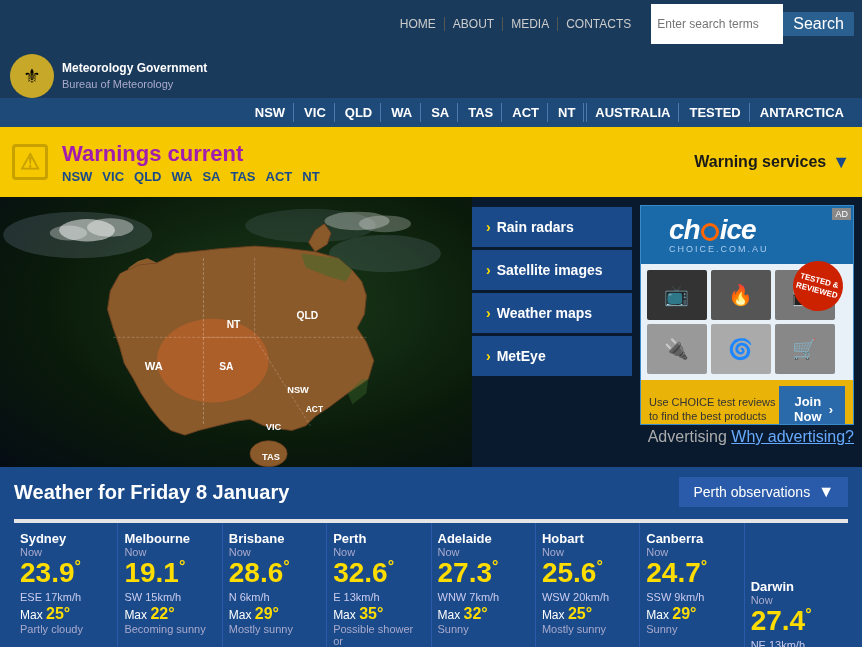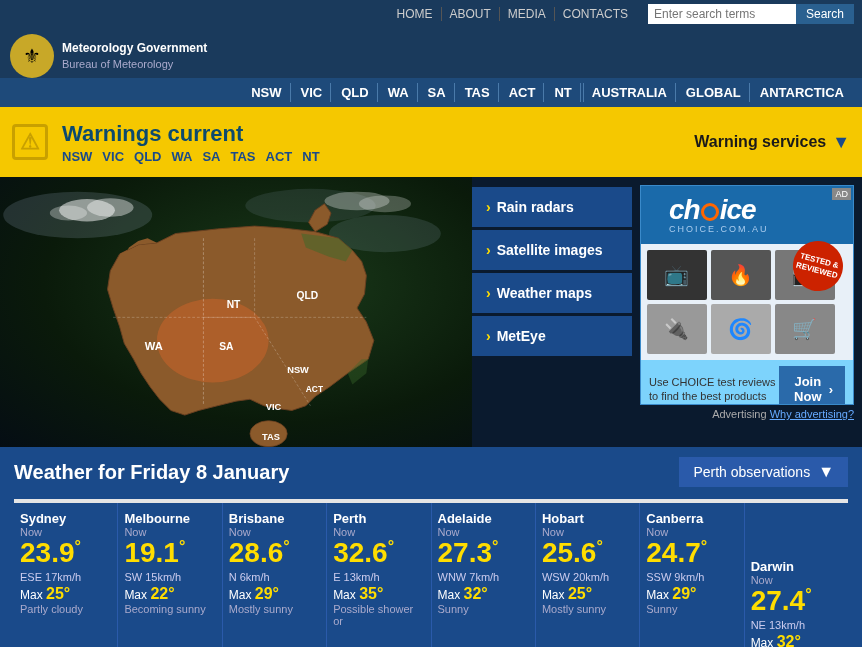--- a/index.html
+++ b/index.html
@@ -27,32 +27,32 @@
       padding: 0 8px;
       border-right: 1px solid #555;
     }
     .top-nav-links a:last-child { border-right: none; }
     .search-bar {
       display: flex;
       align-items: center;
       margin-left: 12px;
     }
     .search-bar input {
-      padding: 3px 6px;
+      padding: 13px 6px;
       font-size: 12px;
       border: none;
-      width: 148px;
+      width: 132px;
       color: #999;
     }
     .search-bar button {
       background: #2a6090;
       color: #fff;
       border: none;
       padding: 3px 10px;
-      font-size: 12px;
+      font-size: 16px;
       cursor: pointer;
     }
 
     
     .logo-row {
       background: #1a3a5c;
       display: flex;
       align-items: center;
       padding: 6px 10px 0 10px;
     }
@@ -116,21 +116,21 @@
       justify-content: center;
       font-size: 22px;
       color: #c8a000;
       font-weight: bold;
       margin-right: 14px;
       flex-shrink: 0;
     }
     .warning-text h2 {
       font-size: 22px;
       font-weight: bold;
-      color: #0c4a6e;
+      color: #a21caf;
     }
     .warning-states {
       display: flex;
       gap: 10px;
       margin-top: 2px;
     }
     .warning-states a {
       color: #1a4a8a;
       text-decoration: none;
       font-weight: bold;
@@ -246,21 +246,21 @@
       width: 60px;
       height: 50px;
       background: #ccc;
       border-radius: 2px;
       display: flex;
       align-items: center;
       justify-content: center;
       font-size: 20px;
     }
     .ad-cta {
-      background: #7dd3fc;
+      background: #eab308;
       padding: 6px 8px;
       display: flex;
       align-items: center;
       justify-content: space-between;
     }
     .ad-cta-text {
       font-size: 11px;
       color: #333;
       max-width: 130px;
       line-height: 1.3;
@@ -291,21 +291,21 @@
       justify-content: center;
       color: #fff;
       font-size: 8px;
       font-weight: bold;
       text-align: center;
       line-height: 1.2;
       transform: rotate(15deg);
     }
     .ad-advertising {
       color: #aaa;
-      font-size: 11px;
+      font-size: 16px;
       text-align: right;
       padding: 3px 0;
     }
     .ad-advertising a { color: #6af; text-decoration: underline; }
 
     
     .weather-section {
       background: #1a4a8a;
       padding: 10px 14px 0 14px;
     }
@@ -389,21 +389,21 @@
   <div class="state-nav">
     <a href="#">NSW</a>
     <a href="#">VIC</a>
     <a href="#">QLD</a>
     <a href="#">WA</a>
     <a href="#">SA</a>
     <a href="#">TAS</a>
     <a href="#">ACT</a>
     <a href="#">NT</a>
     <a href="#" style="border-left:1px solid #4a7aaa;">AUSTRALIA</a>
-    <a href="#">GLOBAL</a>
+    <a href="#">TESTED</a>
     <a href="#">ANTARCTICA</a>
   </div>
 </div>
 
 <div class="warnings-bar">
   <div class="warning-icon">⚠</div>
   <div class="warning-text">
     <h2>Warnings current</h2>
     <div class="warning-states">
       <a href="#">NSW</a>

